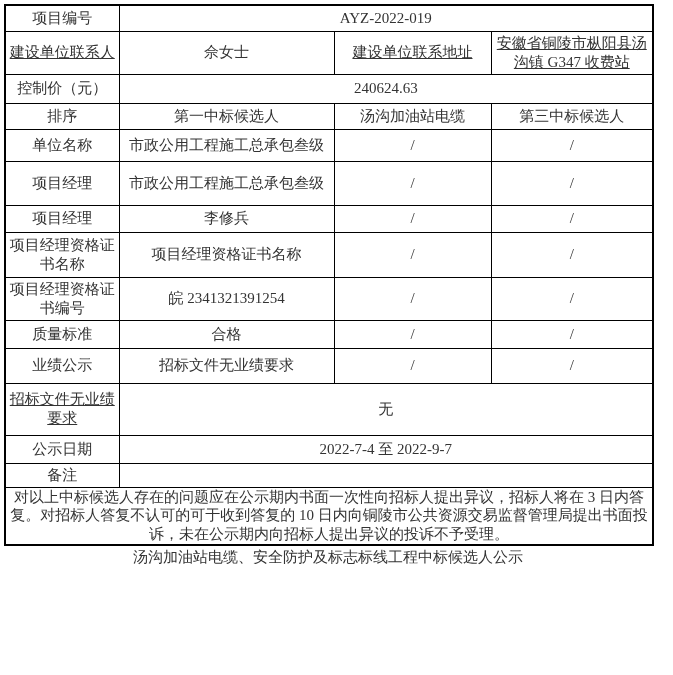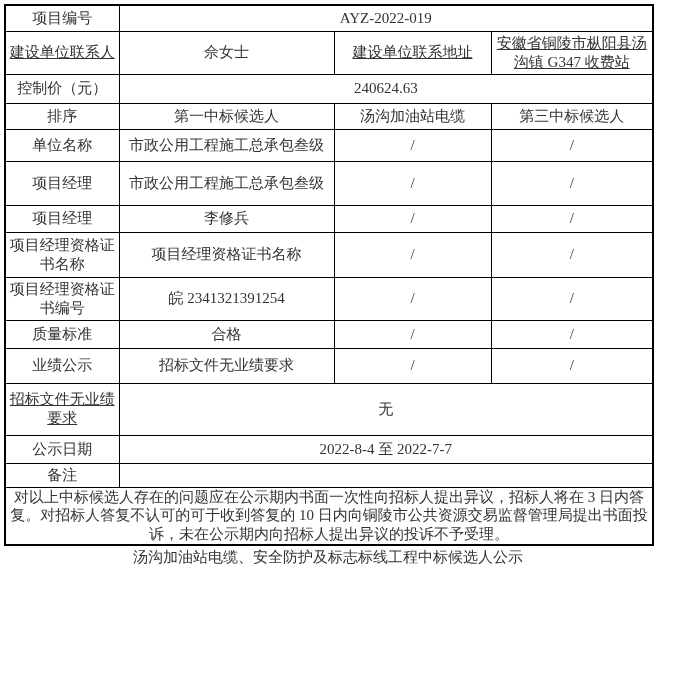--- a/index.html
+++ b/index.html
@@ -147,21 +147,21 @@
     <td>/</td>
   </tr>
 
   <tr class="r16">
     <td class="lbl no-pad">招标文件无业绩要求</td>
     <td colspan="3">无</td>
   </tr>
 
   <tr class="r17">
     <td class="lbl">公示日期</td>
-    <td colspan="3">2022-8-4 至 2022-7-7</td>
+    <td colspan="3">2022-7-4 至 2022-9-7</td>
   </tr>
 
   <tr class="r18">
     <td class="lbl">备注</td>
     <td colspan="3"></td>
   </tr>
 
   <tr class="r19">
     <td colspan="4" class="notecell">对以上中标候选人存在的问题应在公示期内书面一次性向招标人提出异议，招标人将在 3 日内答复。对招标人答复不认可的可于收到答复的 10 日内向铜陵市公共资源交易监督管理局提出书面投诉，未在公示期内向招标人提出异议的投诉不予受理。</td>
   </tr>

